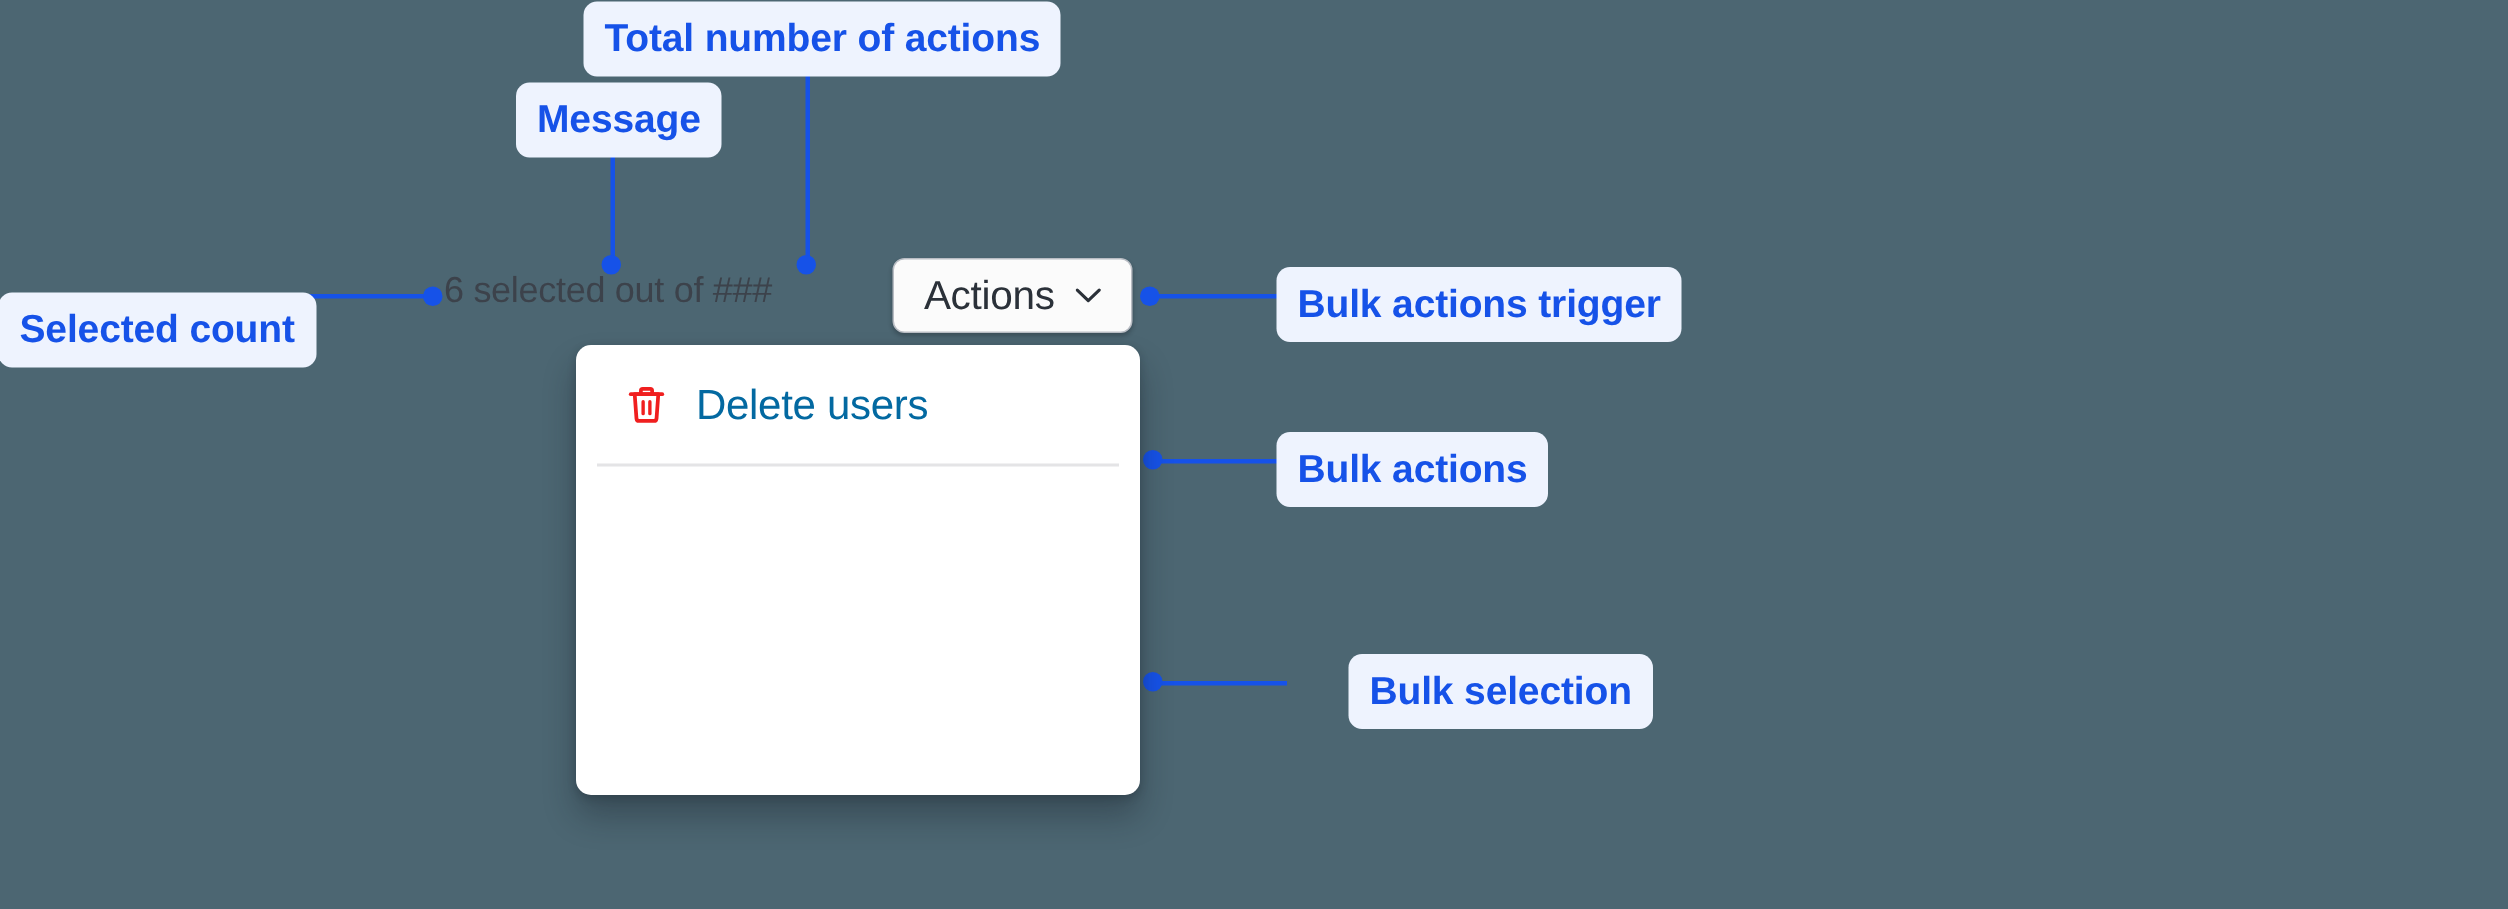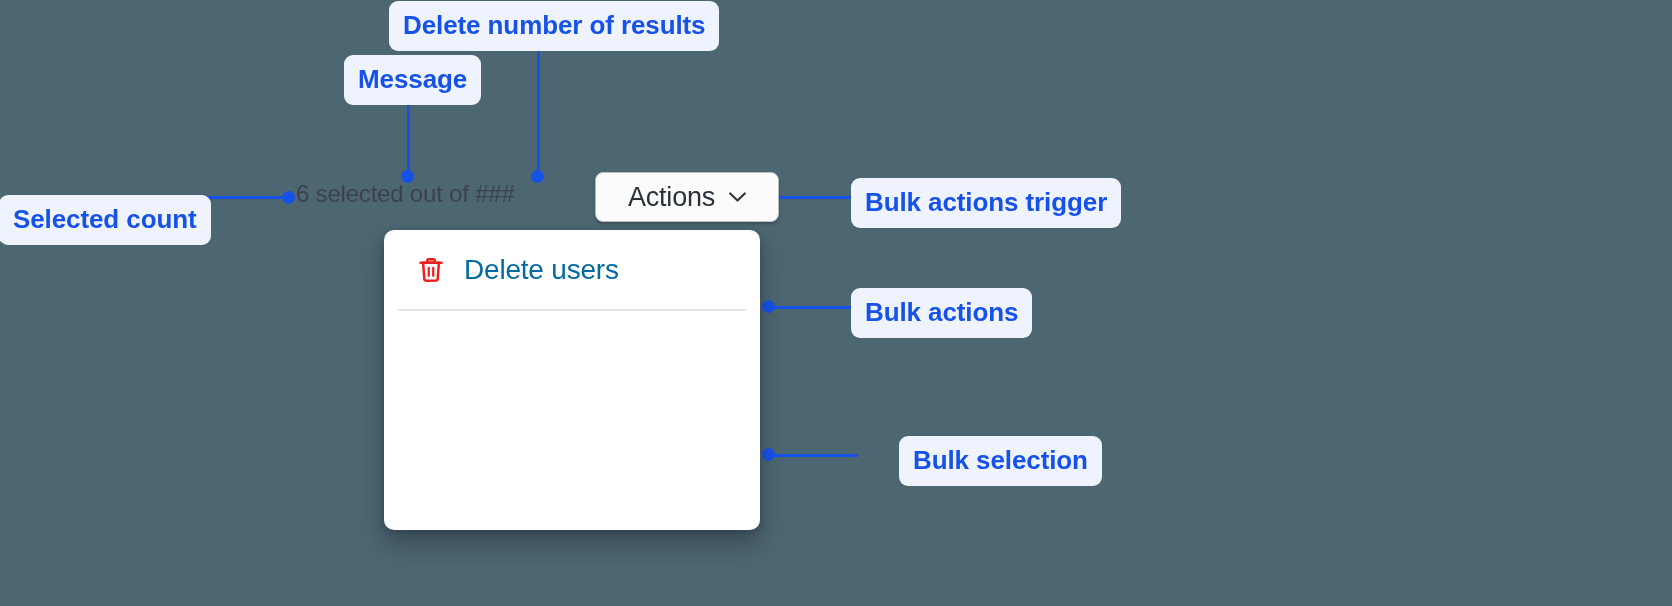--- a/index.html
+++ b/index.html
@@ -58,21 +58,21 @@
     opacity: 0.95;
     white-space: nowrap;
     letter-spacing: -0.2px;
   }
 
   
   .actions-btn {
     position: absolute;
     left: 595px;
     top: 172px;
-    width: 184px;
+    width: 160px;
     height: 50px;
     background: #fbfbfb;
     border: 1px solid #b9bdc4;
     border-radius: 8px;
     box-shadow: 0 2px 3px rgba(20,26,34,0.30);
     display: flex;
     align-items: center;
     justify-content: center;
     gap: 14px;
     box-sizing: border-box;
@@ -147,21 +147,21 @@
 
 <div class="conn-h" style="left:762px; top:196px; width:94px;"></div>
 <div class="dot" style="left:760px; top:191px;"></div>
 
 <div class="conn-h" style="left:768px; top:306px; width:90px;"></div>
 <div class="dot" style="left:762px; top:300px;"></div>
 
 <div class="conn-h" style="left:768px; top:454px; width:90px;"></div>
 <div class="dot" style="left:762px; top:448px;"></div>
 
-<div class="callout" style="left:389px; top:1px;">Delete number of results</div>
+<div class="callout" style="left:389px; top:1px;">Total number of actions</div>
 
 <div class="callout" style="left:344px; top:55px;">Message</div>
 
 <div class="callout" style="left:-1px; top:195px;">Selected count</div>
 
 <div class="callout" style="left:851px; top:178px;">Bulk actions trigger</div>
 
 <div class="callout" style="left:851px; top:288px;">Bulk actions</div>
 
 <div class="callout" style="left:851px; top:436px;margin-left:48px;">Bulk selection</div>

